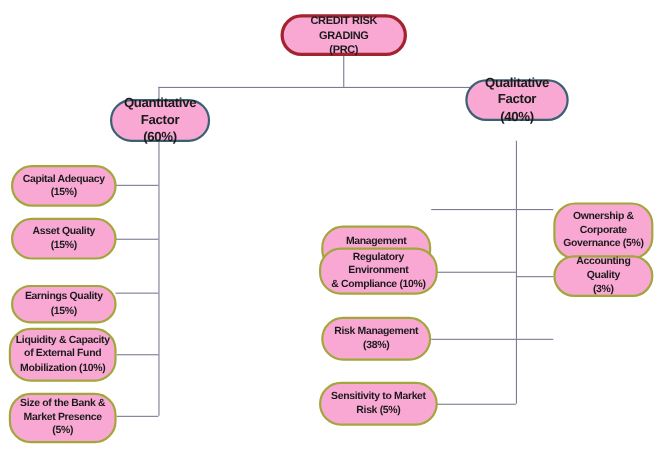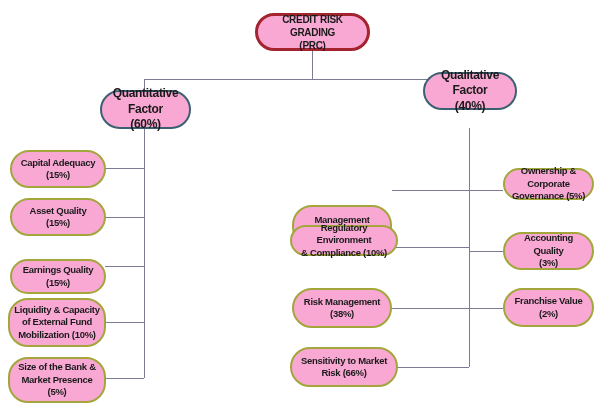--- a/index.html
+++ b/index.html
@@ -97,28 +97,26 @@
 (15%)</div>
   <div class="node leaf" style="left:8px; top:298px; width:98px; height:49px;">Liquidity &amp; Capacity
 of External Fund
 Mobilization (10%)</div>
   <div class="node leaf" style="left:8px; top:357px; width:98px; height:46px;">Size of the Bank &amp;
 Market Presence
 (5%)</div>
 
   <div class="node leaf" style="left:292px; top:169px; width:100px; height:42px;margin-top:36px;">Management
 (10%)</div>
-  <div class="node leaf" style="left:290px; top:225px; width:108px; height:31px;">Regulatory Environment
+  <div class="node leaf" style="left:290px; top:225px; width:108px; height:43px;">Regulatory Environment
 &amp; Compliance (10%)</div>
   <div class="node leaf" style="left:292px; top:288px; width:100px; height:40px;">Risk Management
 (38%)</div>
   <div class="node leaf" style="left:290px; top:347px; width:108px; height:40px;">Sensitivity to Market
-Risk (66%)</div>
+Risk (5%)</div>
 
-  <div class="node leaf" style="left:503px; top:168px; width:91px; height:32px;">Ownership &amp;
+  <div class="node leaf" style="left:503px; top:184px; width:91px; height:52px;">Ownership &amp;
 Corporate
 Governance (5%)</div>
   <div class="node leaf" style="left:503px; top:232px; width:91px; height:38px;">Accounting Quality
 (3%)</div>
-  <div class="node leaf" style="left:503px; top:288px; width:91px; height:39px;">Franchise Value
-(2%)</div>
 
 </div>
 
 </body></html>

